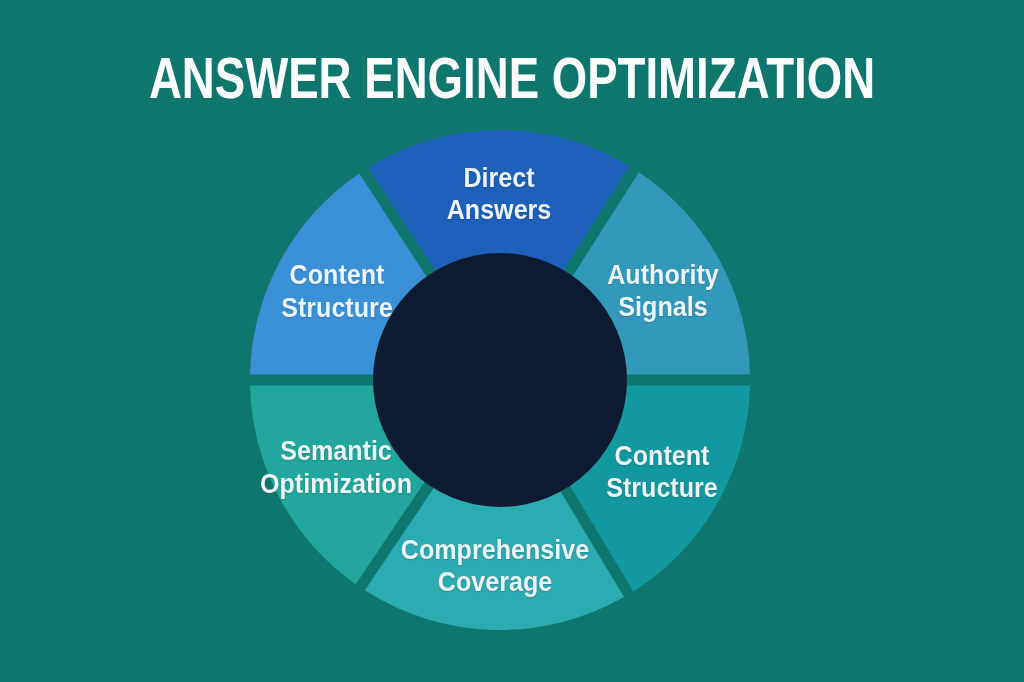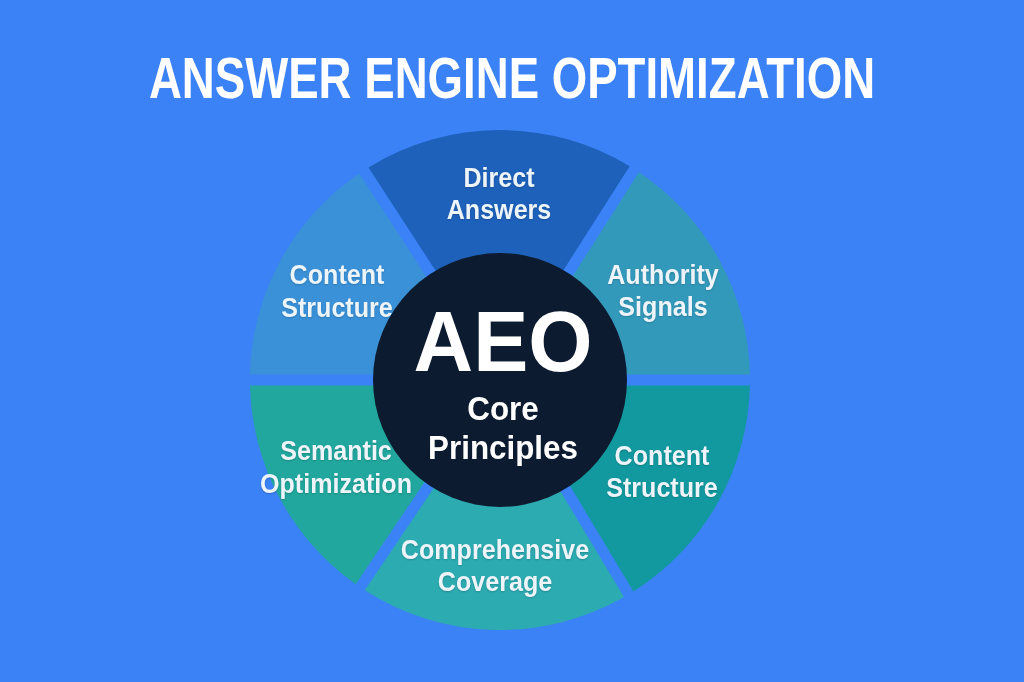--- a/index.html
+++ b/index.html
@@ -71,21 +71,21 @@
     font-size: 33px;
     font-weight: 700;
     line-height: 1.18;
     transform: scaleX(0.95);
     transform-origin: 50% 50%;
   }
 </style>
 </head>
 <body>
 
-<div class="stage" style="background: #3b82f6;">
+<div class="stage" style="background: #0f766e;">
 
   <div class="title" style="color: rgb(255, 255, 255);">ANSWER ENGINE OPTIMIZATION</div>
 
   <svg class="donut" viewBox="0 0 1024 682">
     <g id="segments-group">
         <path d="M 629.65 166.25 A 250 250 0 0 0 368.49 167.39 L 438.23 274.79 A 122 122 0 0 1 560.85 274.26 Z" fill="#1e61bb"></path>
         <path d="M 749.94 374.50 A 250 250 0 0 0 638.93 172.16 L 570.12 280.17 A 122 122 0 0 1 621.88 374.50 Z" fill="#3399bb"></path>
         <path d="M 633.44 591.41 A 250 250 0 0 0 749.94 385.50 L 621.88 385.50 A 122 122 0 0 1 567.49 481.64 Z" fill="#12999f"></path>
         <path d="M 364.80 590.28 A 250 250 0 0 0 624.01 597.07 L 558.06 487.30 A 122 122 0 0 1 436.41 484.12 Z" fill="#2cabb1"></path>
         <path d="M 250.06 385.50 A 250 250 0 0 0 355.68 584.13 L 427.29 477.96 A 122 122 0 0 1 378.12 385.50 Z" fill="#21a79d"></path>
@@ -114,19 +114,14 @@
       <div class="seg-label" style="left: 335.8px; top: 467.3px; color: rgb(238, 245, 250);">
         <div>Semantic</div>
         <div>Optimization</div>
       </div>
       <div class="seg-label" style="left: 336.5px; top: 291.2px; color: rgb(238, 245, 250);">
         <div>Content</div>
         <div>Structure</div>
       </div>
     </div>
 
-  <div class="center-text">
-    <div class="aeo">AEO</div>
-    <div class="sub">Core</div>
-    <div class="sub">Principles</div>
-  </div>
 
 </div>
 
 </body></html>

